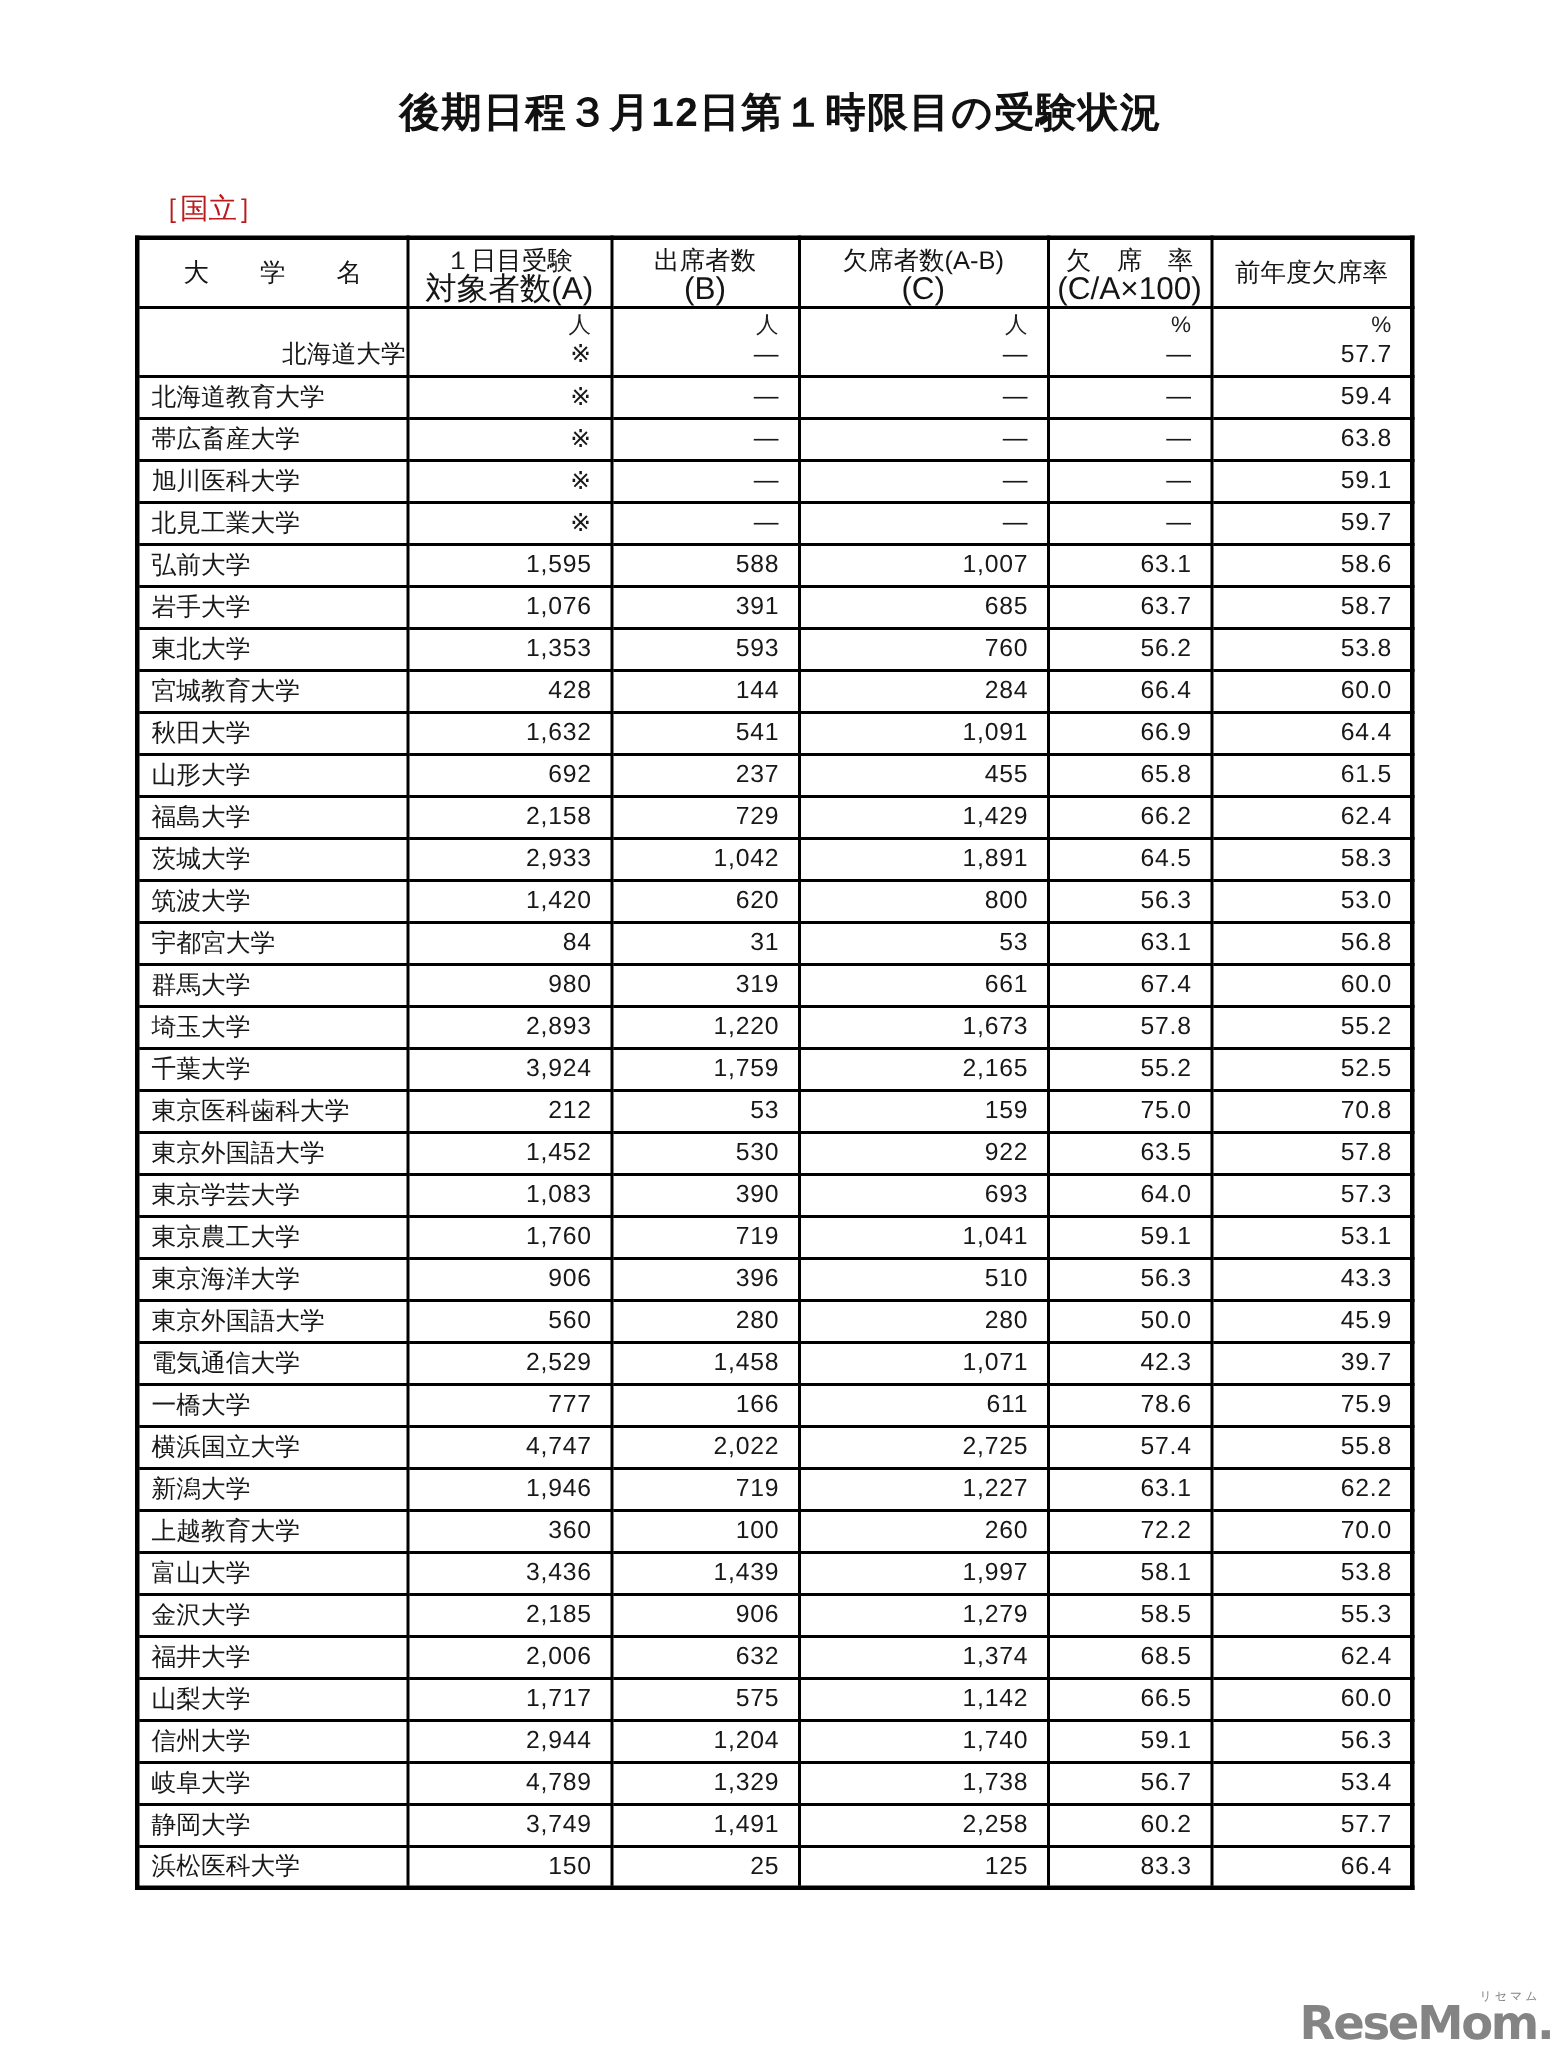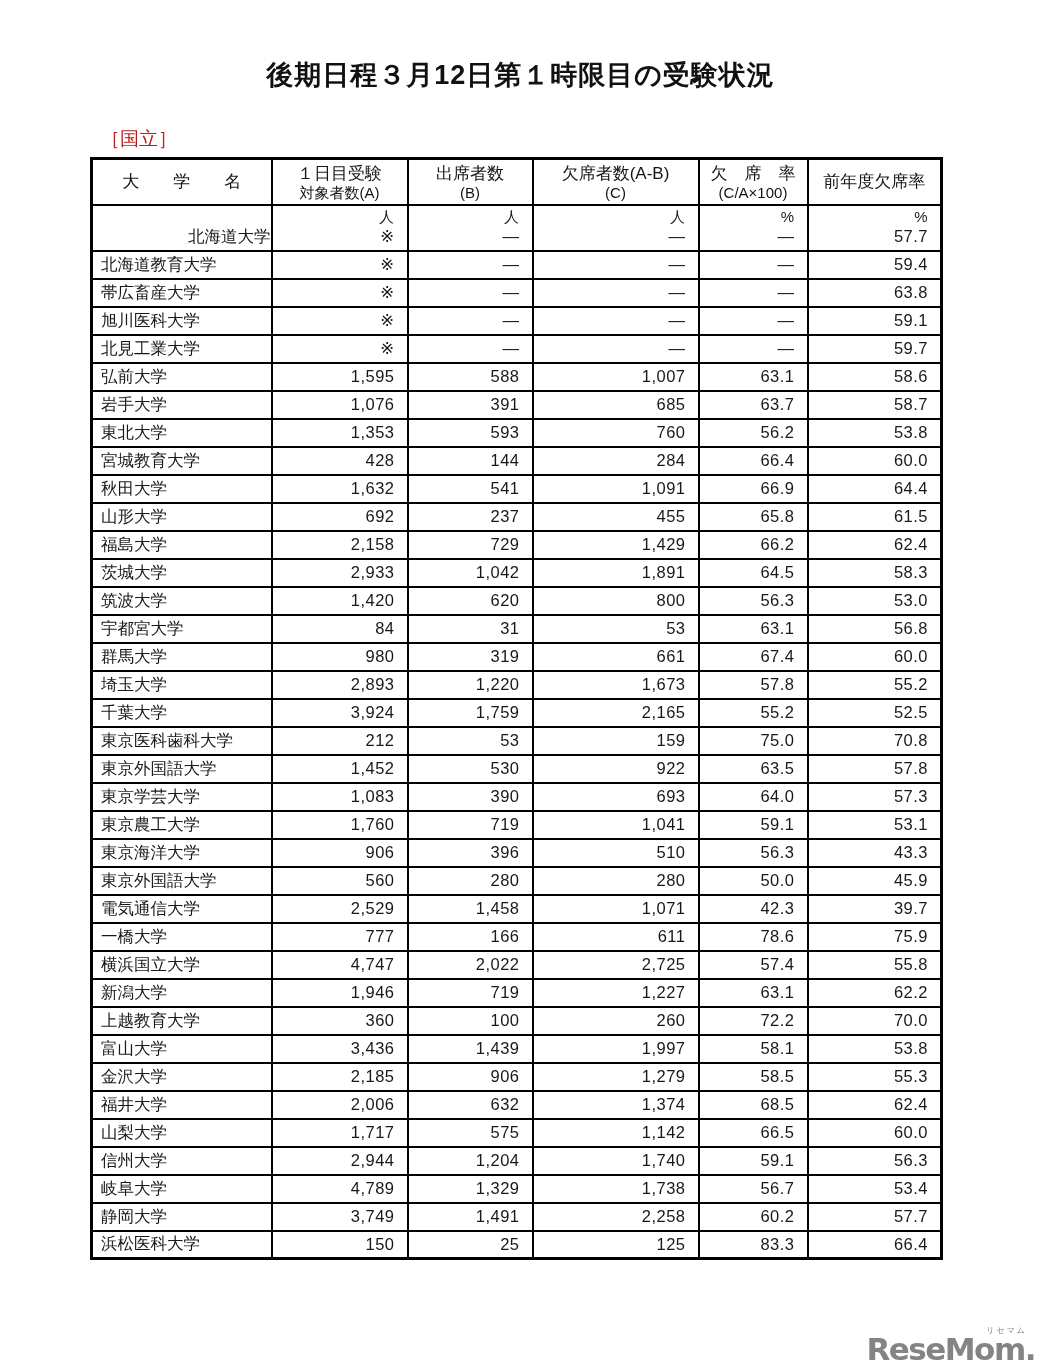--- a/index.html
+++ b/index.html
@@ -41,21 +41,21 @@
   }
   thead th {
     height: 46px;
     border-bottom-width: 3px;
     font-weight: normal;
     text-align: center;
     vertical-align: middle;
     font-size: 17px;
     color: #151515;
   }
-  thead th .h2 { font-size: 15px; line-height: 17px; }
+  thead th .h2 { font-size: 21px; line-height: 17px; }
   thead th .h1 { line-height: 21px; }
   tbody td { height: 28px; font-size: 16.5px; vertical-align: middle; color: #181818; }
   td.name-cell { text-align: left; padding-left: 8px; }
   td.num-cell  { text-align: right; padding-right: 12px; letter-spacing: 0.5px; }
   tr.first-row td { height: 46px; vertical-align: bottom; padding-bottom: 3px; }
   tr.first-row .unit { font-size: 15px; line-height: 17px; text-align: right; color: #202020; }
   tr.first-row td.name-cell .unit { visibility: hidden; }
   tr.first-row .val { line-height: 22px; }
   tr.first-row td.name-cell .val { text-align: right; }
   .watermark {

